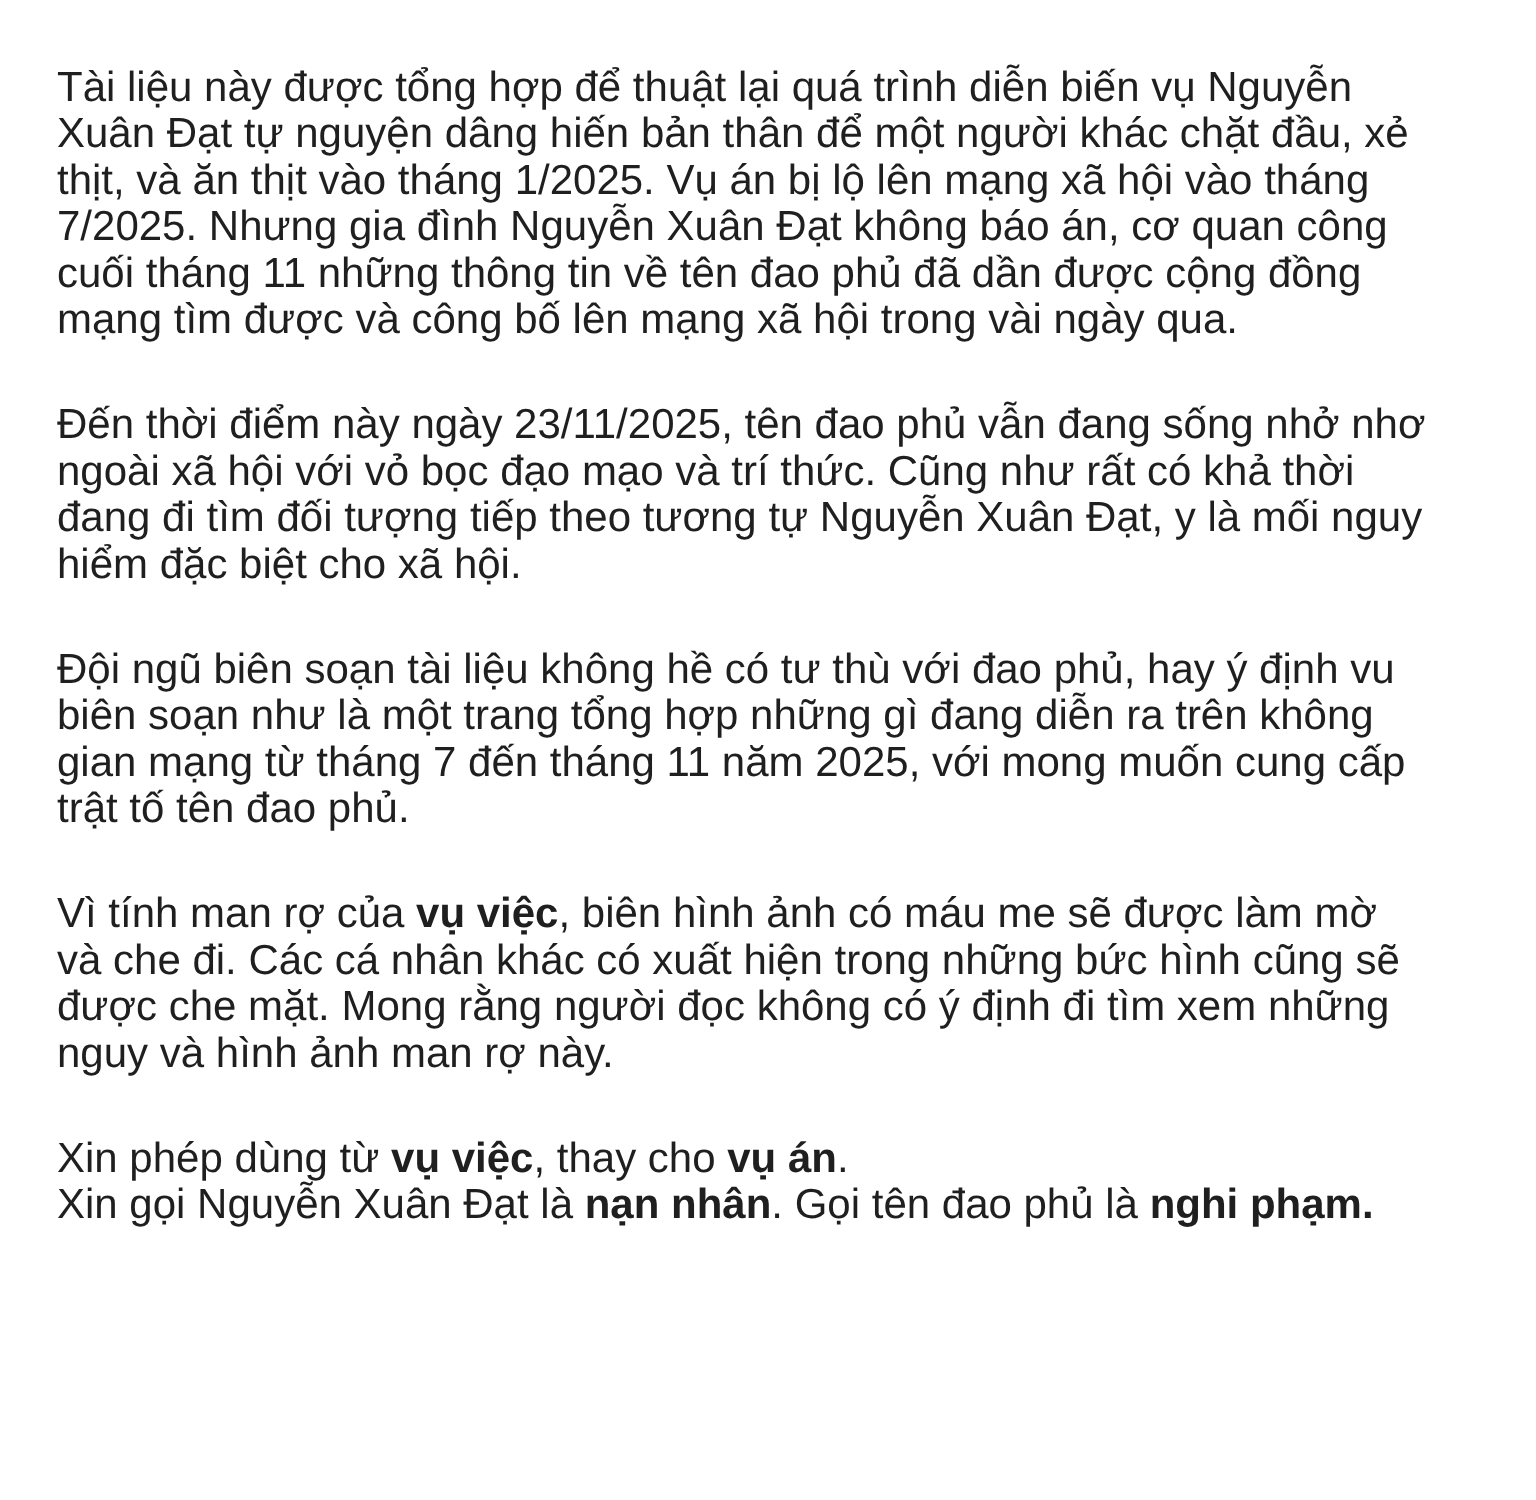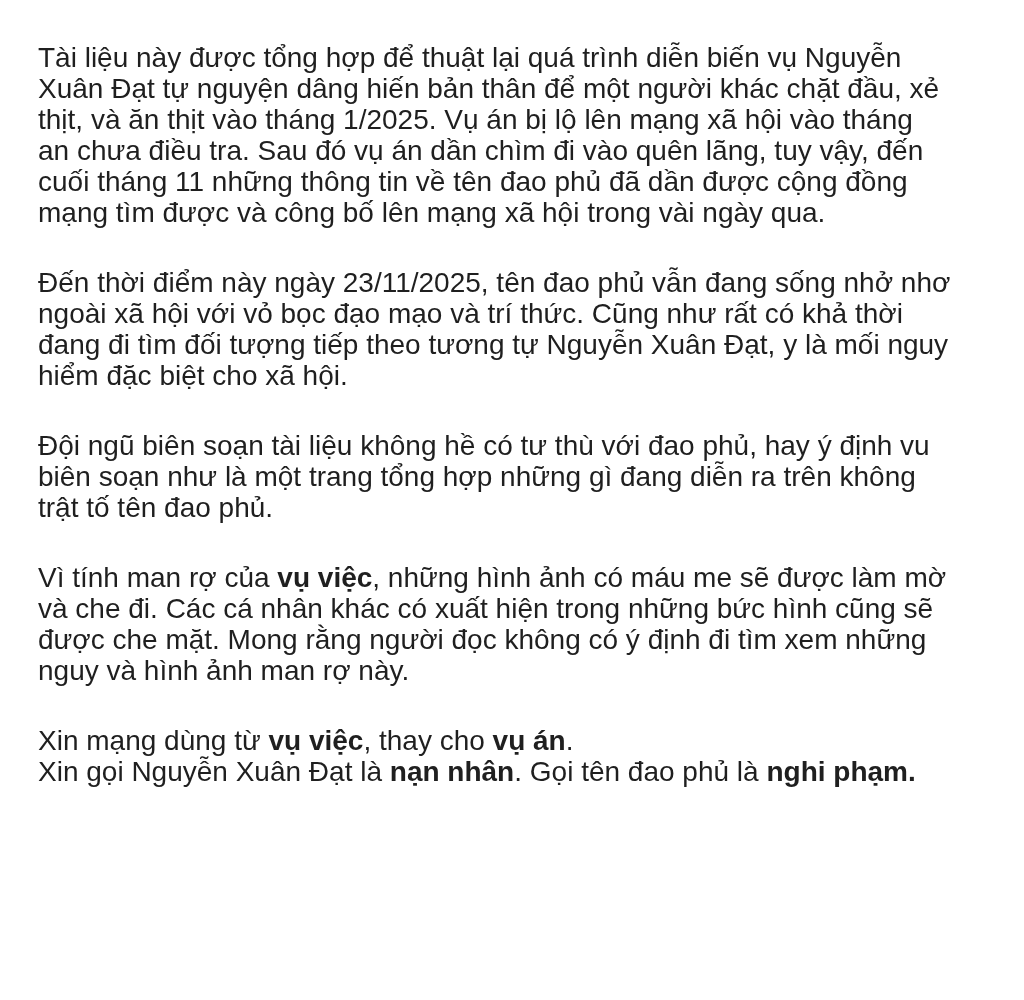--- a/index.html
+++ b/index.html
@@ -32,43 +32,44 @@
 </style>
 </head>
 <body>
 
 <main class="doc">
 
   <div class="para">
     <div class="ln">Tài liệu này được tổng hợp để thuật lại quá trình diễn biến vụ Nguyễn</div>
     <div class="ln">Xuân Đạt tự nguyện dâng hiến bản thân để một người khác chặt đầu, xẻ</div>
     <div class="ln">thịt, và ăn thịt vào tháng 1/2025. Vụ án bị lộ lên mạng xã hội vào tháng</div>
-    <div class="ln">an chưa điều tra. Sau đó vụ án dần chìm đi vào quên lãng, tuy vậy, đến</div>
+    <div class="ln">7/2025. Nhưng gia đình Nguyễn Xuân Đạt không báo án, cơ quan công</div>
     <div class="ln">cuối tháng 11 những thông tin về tên đao phủ đã dần được cộng đồng</div>
     <div class="ln">mạng tìm được và công bố lên mạng xã hội trong vài ngày qua.</div>
   </div>
 
   <div class="para">
     <div class="ln">Đến thời điểm này ngày 23/11/2025, tên đao phủ vẫn đang sống nhở nhơ</div>
     <div class="ln">ngoài xã hội với vỏ bọc đạo mạo và trí thức. Cũng như rất có khả thời</div>
     <div class="ln">đang đi tìm đối tượng tiếp theo tương tự Nguyễn Xuân Đạt, y là mối nguy</div>
     <div class="ln">hiểm đặc biệt cho xã hội.</div>
   </div>
 
   <div class="para">
     <div class="ln">Đội ngũ biên soạn tài liệu không hề có tư thù với đao phủ, hay ý định vu</div>
     <div class="ln">biên soạn như là một trang tổng hợp những gì đang diễn ra trên không</div>
+    <div class="ln">gian mạng từ tháng 7 đến tháng 11 năm 2025, với mong muốn cung cấp</div>
     <div class="ln">trật tố tên đao phủ.</div>
   </div>
 
   <div class="para">
-    <div class="ln"><span>Vì tính man rợ của </span><span class="b">vụ việc</span><span>, những hình ảnh có máu me sẽ được làm mờ</span></div>
+    <div class="ln"><span>Vì tính man rợ của </span><span class="b">vụ việc</span><span>, biên hình ảnh có máu me sẽ được làm mờ</span></div>
     <div class="ln">và che đi. Các cá nhân khác có xuất hiện trong những bức hình cũng sẽ</div>
     <div class="ln">được che mặt. Mong rằng người đọc không có ý định đi tìm xem những</div>
     <div class="ln">nguy và hình ảnh man rợ này.</div>
   </div>
 
   <div class="para">
-    <div class="ln"><span>Xin mạng dùng từ </span><span class="b">vụ việc</span><span>, thay cho </span><span class="b">vụ án</span><span>.</span></div>
+    <div class="ln"><span>Xin phép dùng từ </span><span class="b">vụ việc</span><span>, thay cho </span><span class="b">vụ án</span><span>.</span></div>
     <div class="ln"><span>Xin gọi Nguyễn Xuân Đạt là </span><span class="b">nạn nhân</span><span>. Gọi tên đao phủ là </span><span class="b">nghi phạm.</span></div>
   </div>
 
 </main>
 
 </body></html>

